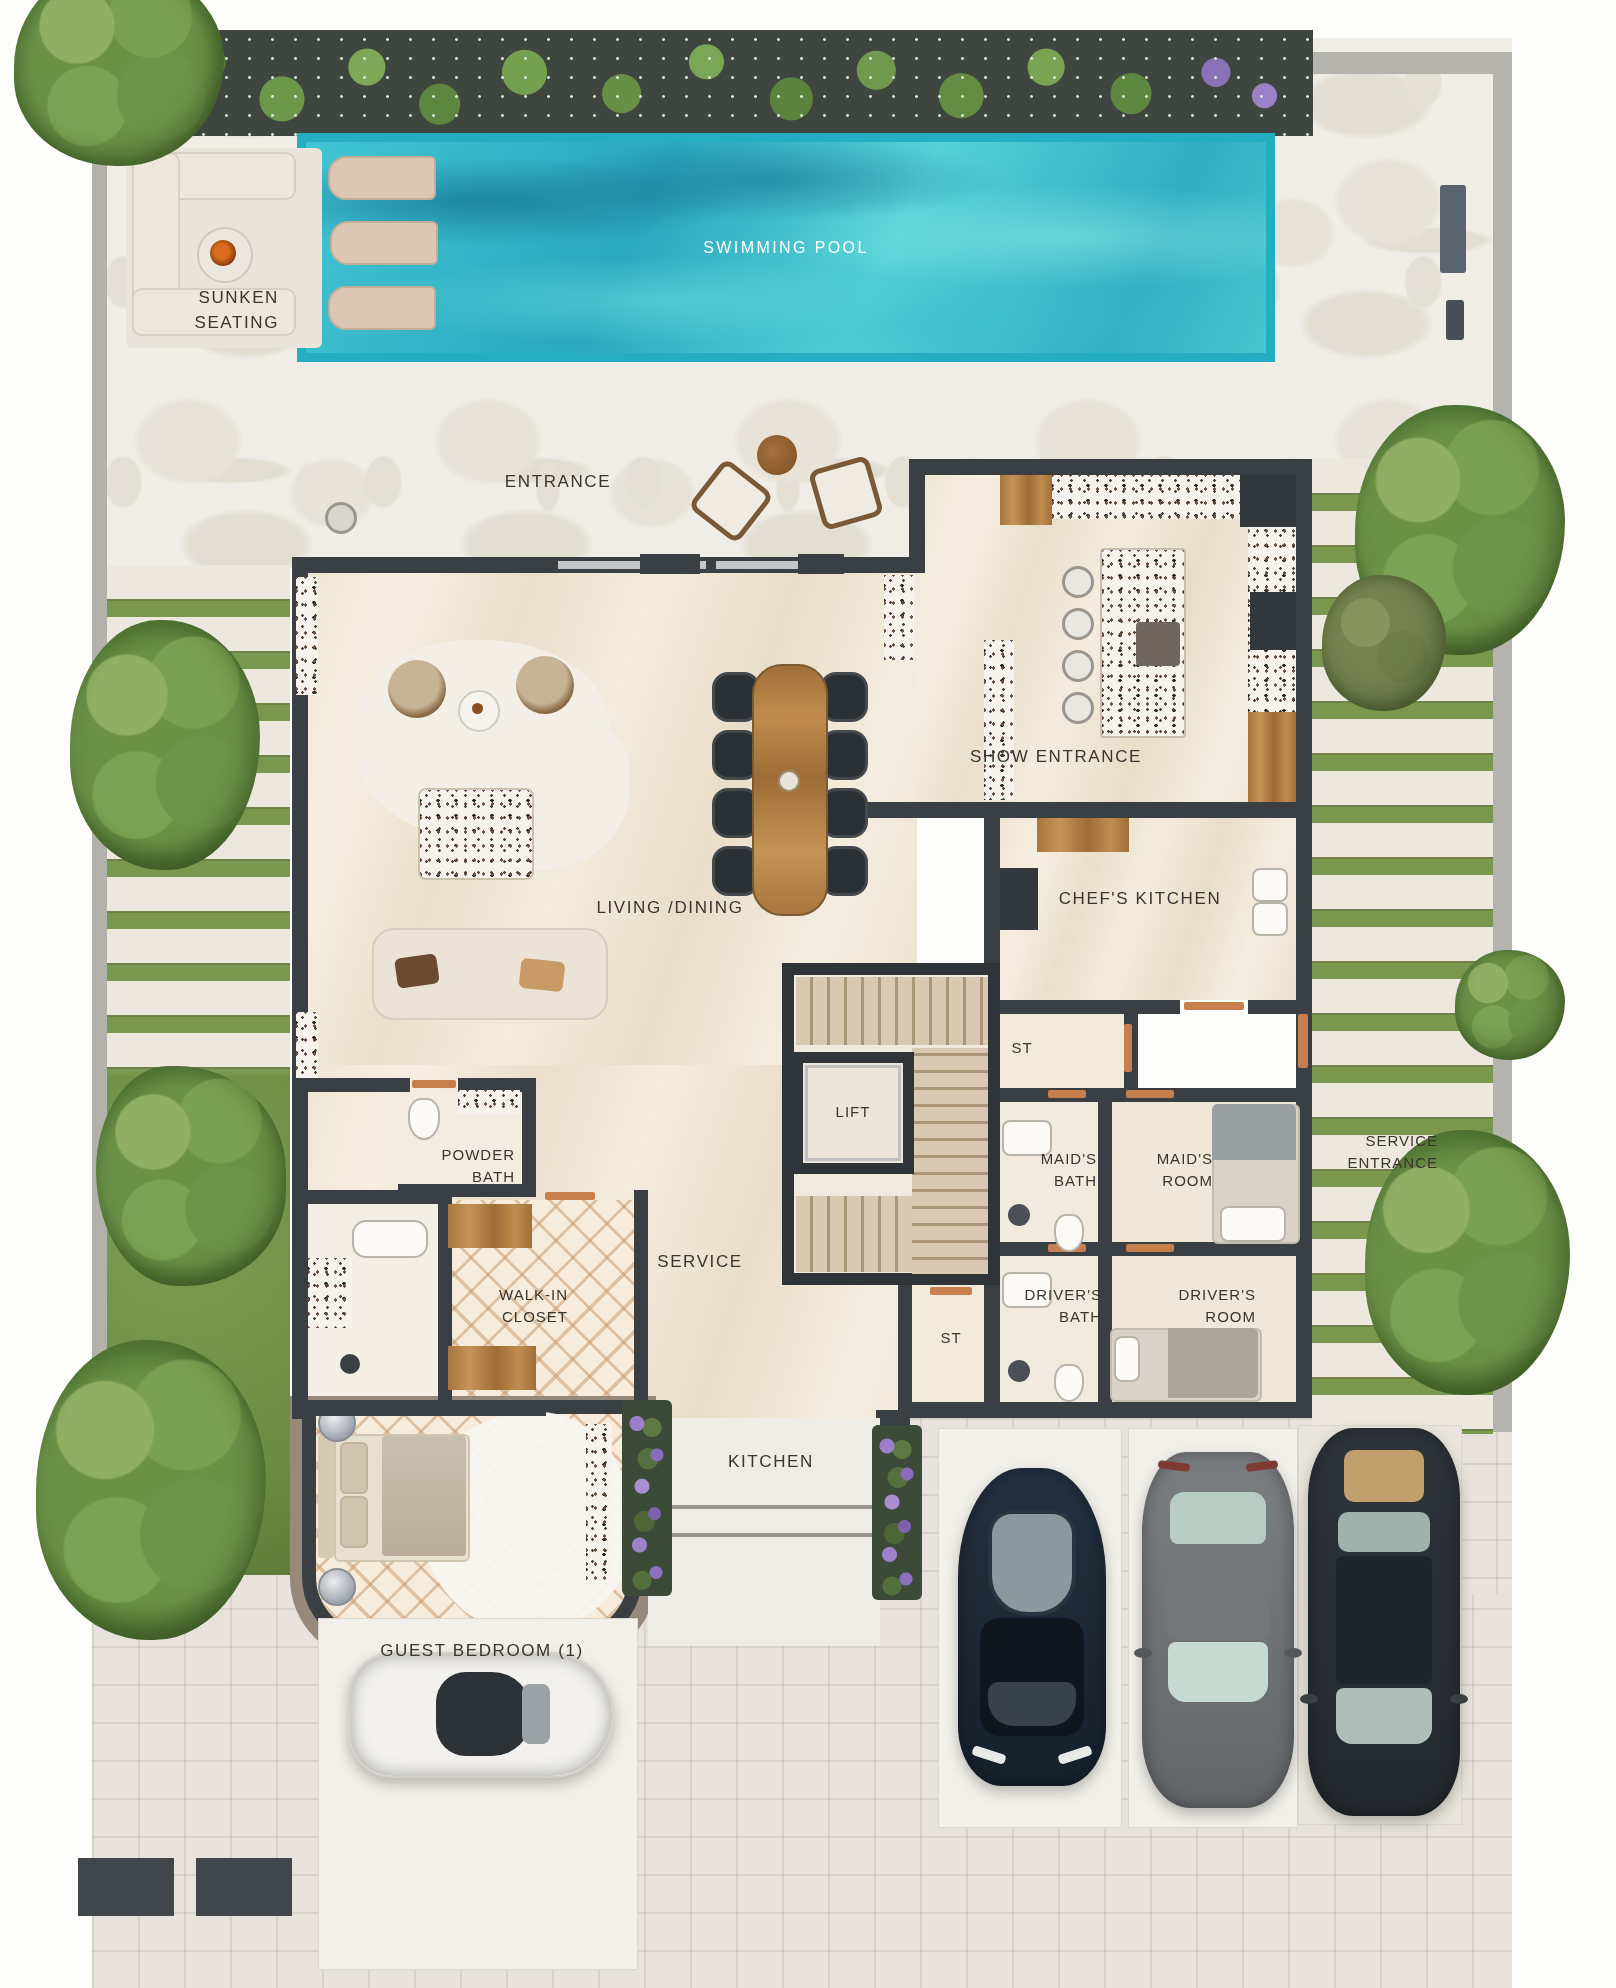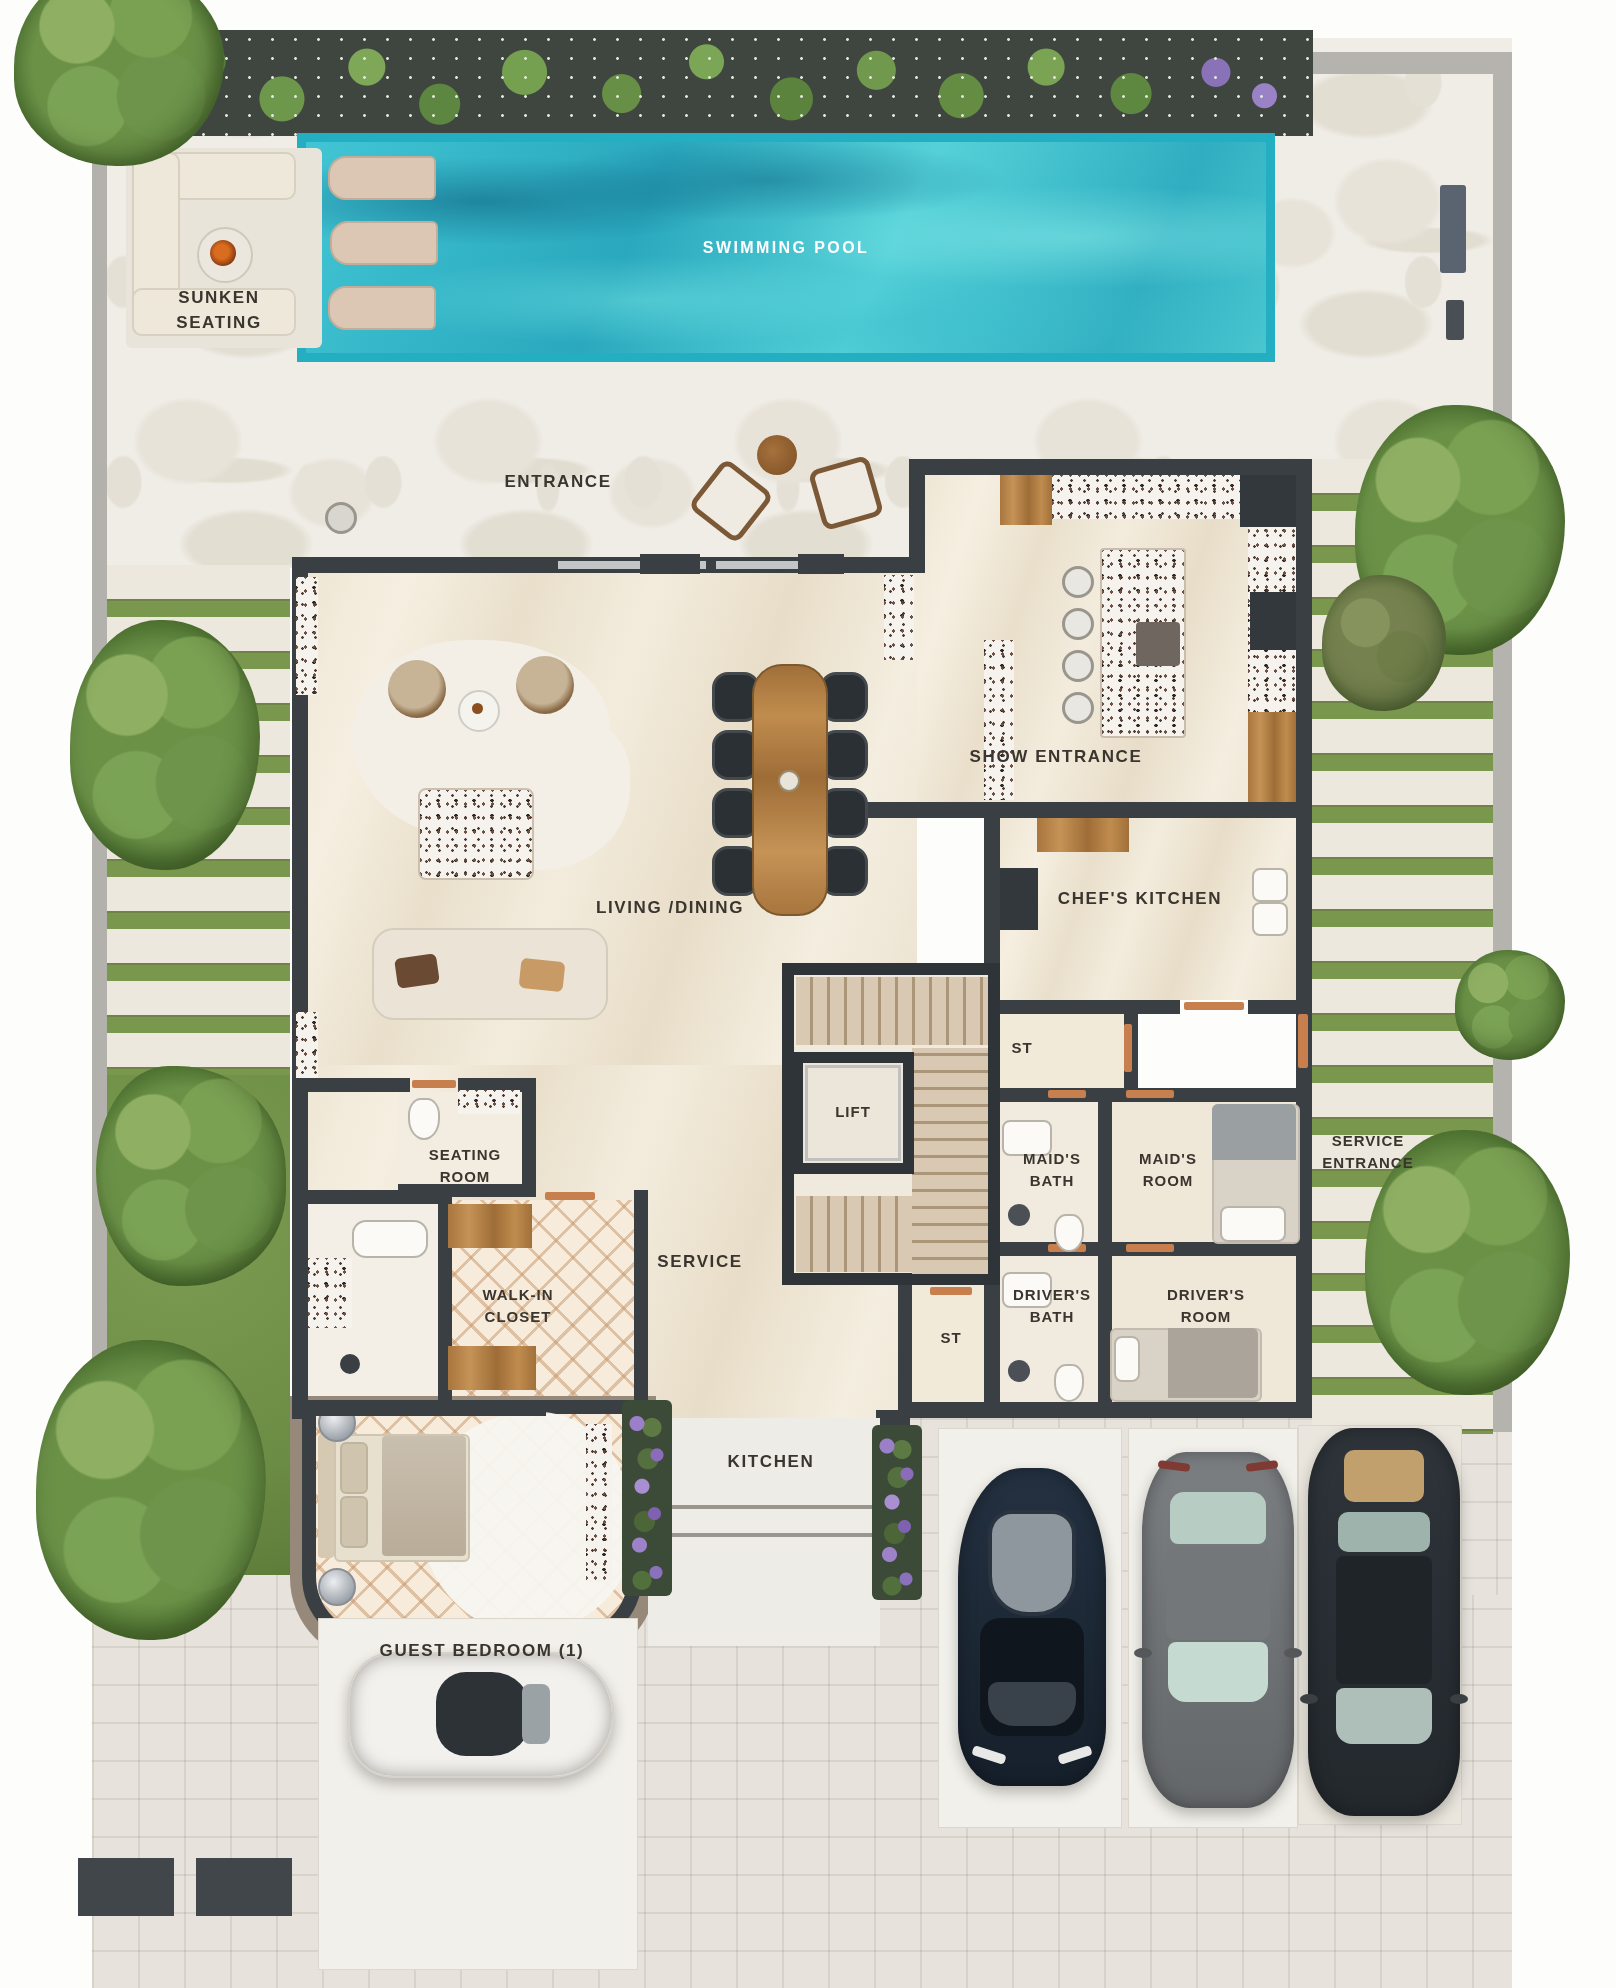--- a/index.html
+++ b/index.html
@@ -1,20 +1,20 @@
 <!DOCTYPE html>
 <html><head>
 <meta charset="utf-8">
 <style>
   html,body{margin:0;padding:0;background:#ffffff}
   #canvas{position:relative;width:1616px;height:1988px;background:#fdfdfc;overflow:hidden;
           font-family:"Liberation Sans",sans-serif}
   .abs{position:absolute}
-  .lbl{position:absolute;transform:translate(-50%,-50%);text-align:center;font-size:17px;
-       letter-spacing:1.6px;color:#3a352e;line-height:1.45;font-weight:700;white-space:pre-line}
+  .lbl{position:absolute;transform:translate(-50%,-50%);text-align:right;font-size:17px;
+       letter-spacing:1.6px;color:#3a352e;line-height:1.45;font-weight:400;white-space:pre-line}
   .lbl.small{font-size:15px;letter-spacing:1px}
   .lbl.onwater{color:#ffffff;font-size:16px;letter-spacing:2.4px}
   .wall{background:#3a3f43}
   .marble{background:linear-gradient(108deg,#eee5d3 0%,#f6efe1 14%,#e9dfcb 30%,#f3ecdd 46%,#e8ddc8 64%,#f4eee0 82%,#ebe1cf 100%)}
   .flag{background-color:#f0ede7;background-image:
     radial-gradient(closest-side at 12% 22%,#e4e0d6 0 55%,transparent 62%),
     radial-gradient(closest-side at 32% 68%,#e8e3d9 0 50%,transparent 58%),
     radial-gradient(closest-side at 55% 30%,#e3ded2 0 45%,transparent 54%),
     radial-gradient(closest-side at 75% 75%,#e8e3d9 0 48%,transparent 56%),
     radial-gradient(closest-side at 90% 25%,#e5e0d5 0 42%,transparent 52%),
@@ -337,18 +337,18 @@
   <div class="lbl" style="left:1140px;top:899px;white-space:nowrap">CHEF'S KITCHEN</div>
   <div class="lbl small" style="left:1022px;top:1048px">ST</div>
   <div class="lbl small" style="left:853px;top:1112px">LIFT</div>
   <div class="lbl" style="left:700px;top:1262px">SERVICE</div>
   <div class="lbl small" style="left:1052px;top:1170px;width:90px">MAID'S BATH</div>
   <div class="lbl small" style="left:1168px;top:1170px;width:90px">MAID'S ROOM</div>
   <div class="lbl small" style="left:1368px;top:1152px;width:140px">SERVICE ENTRANCE</div>
   <div class="lbl small" style="left:951px;top:1338px">ST</div>
   <div class="lbl small" style="left:1052px;top:1306px;width:100px">DRIVER'S BATH</div>
   <div class="lbl small" style="left:1206px;top:1306px;width:100px">DRIVER'S ROOM</div>
-  <div class="lbl small" style="left:465px;top:1166px;width:100px">SEATING ROOM</div>
+  <div class="lbl small" style="left:465px;top:1166px;width:100px">POWDER BATH</div>
   <div class="lbl small" style="left:518px;top:1306px;width:100px">WALK-IN CLOSET</div>
   <div class="lbl" style="left:771px;top:1462px">KITCHEN</div>
   <div class="lbl" style="left:482px;top:1651px;white-space:nowrap">GUEST BEDROOM (1)</div>
 
 </div>
 
 </body></html>

